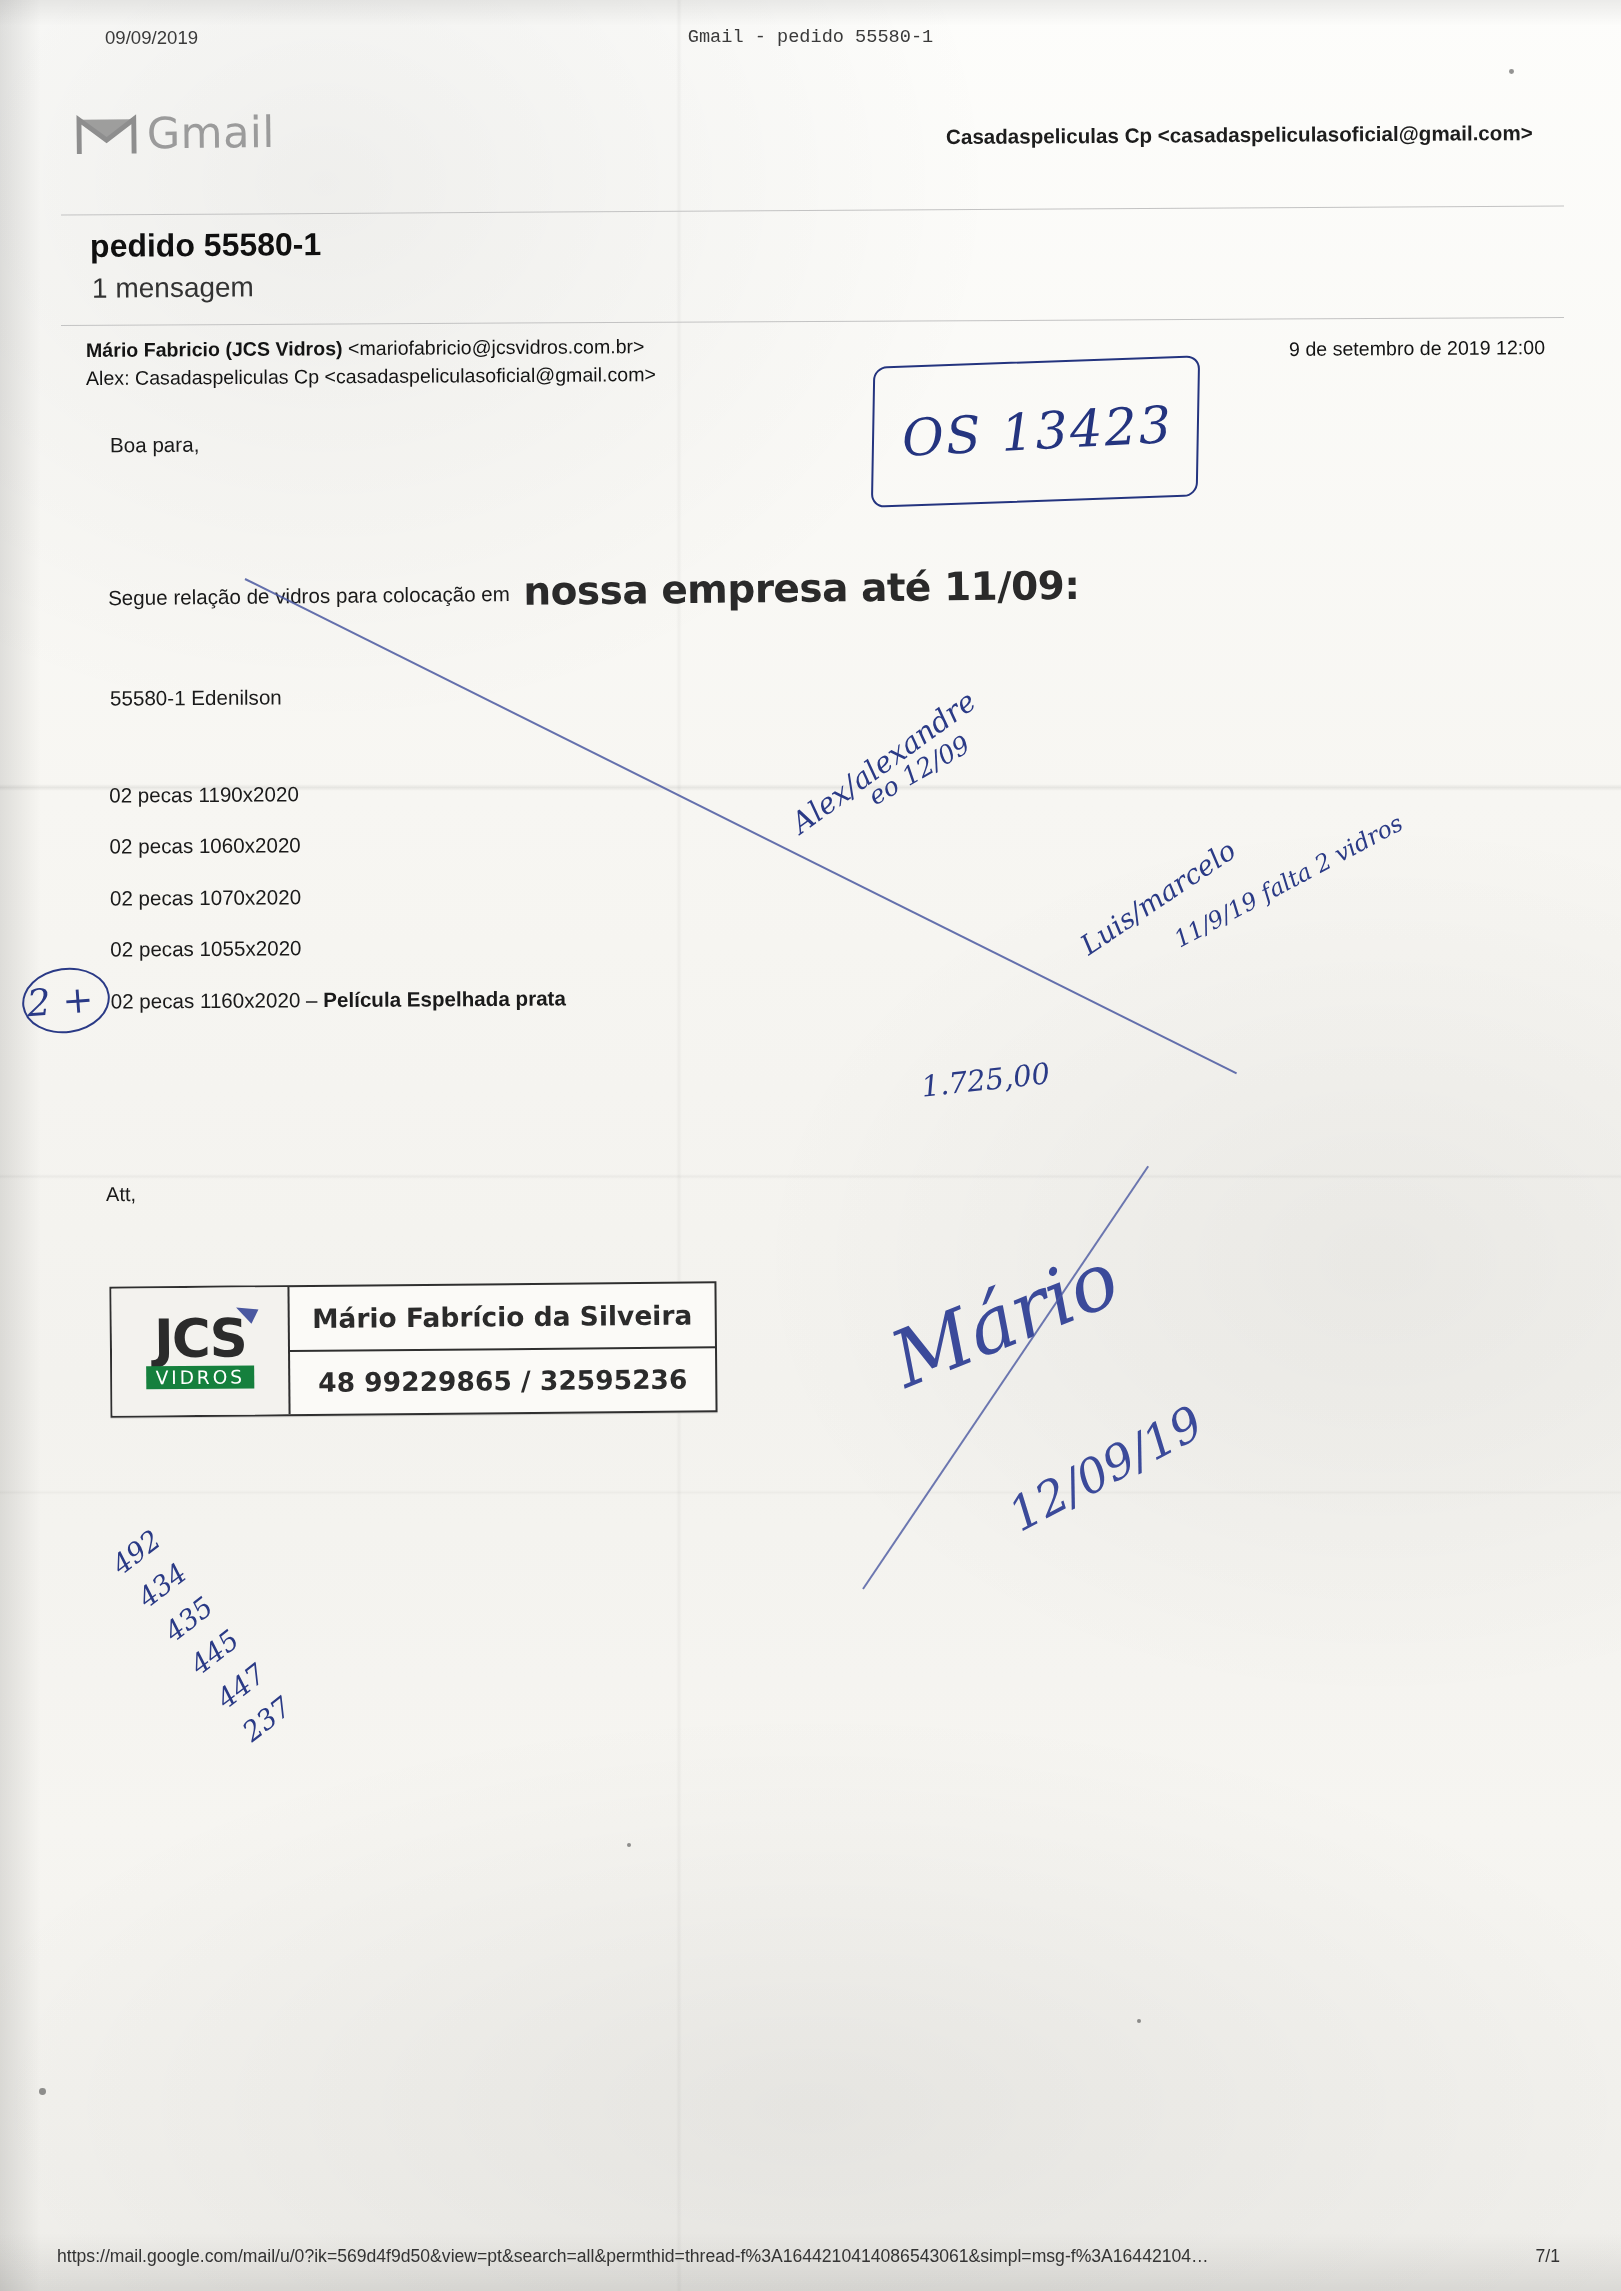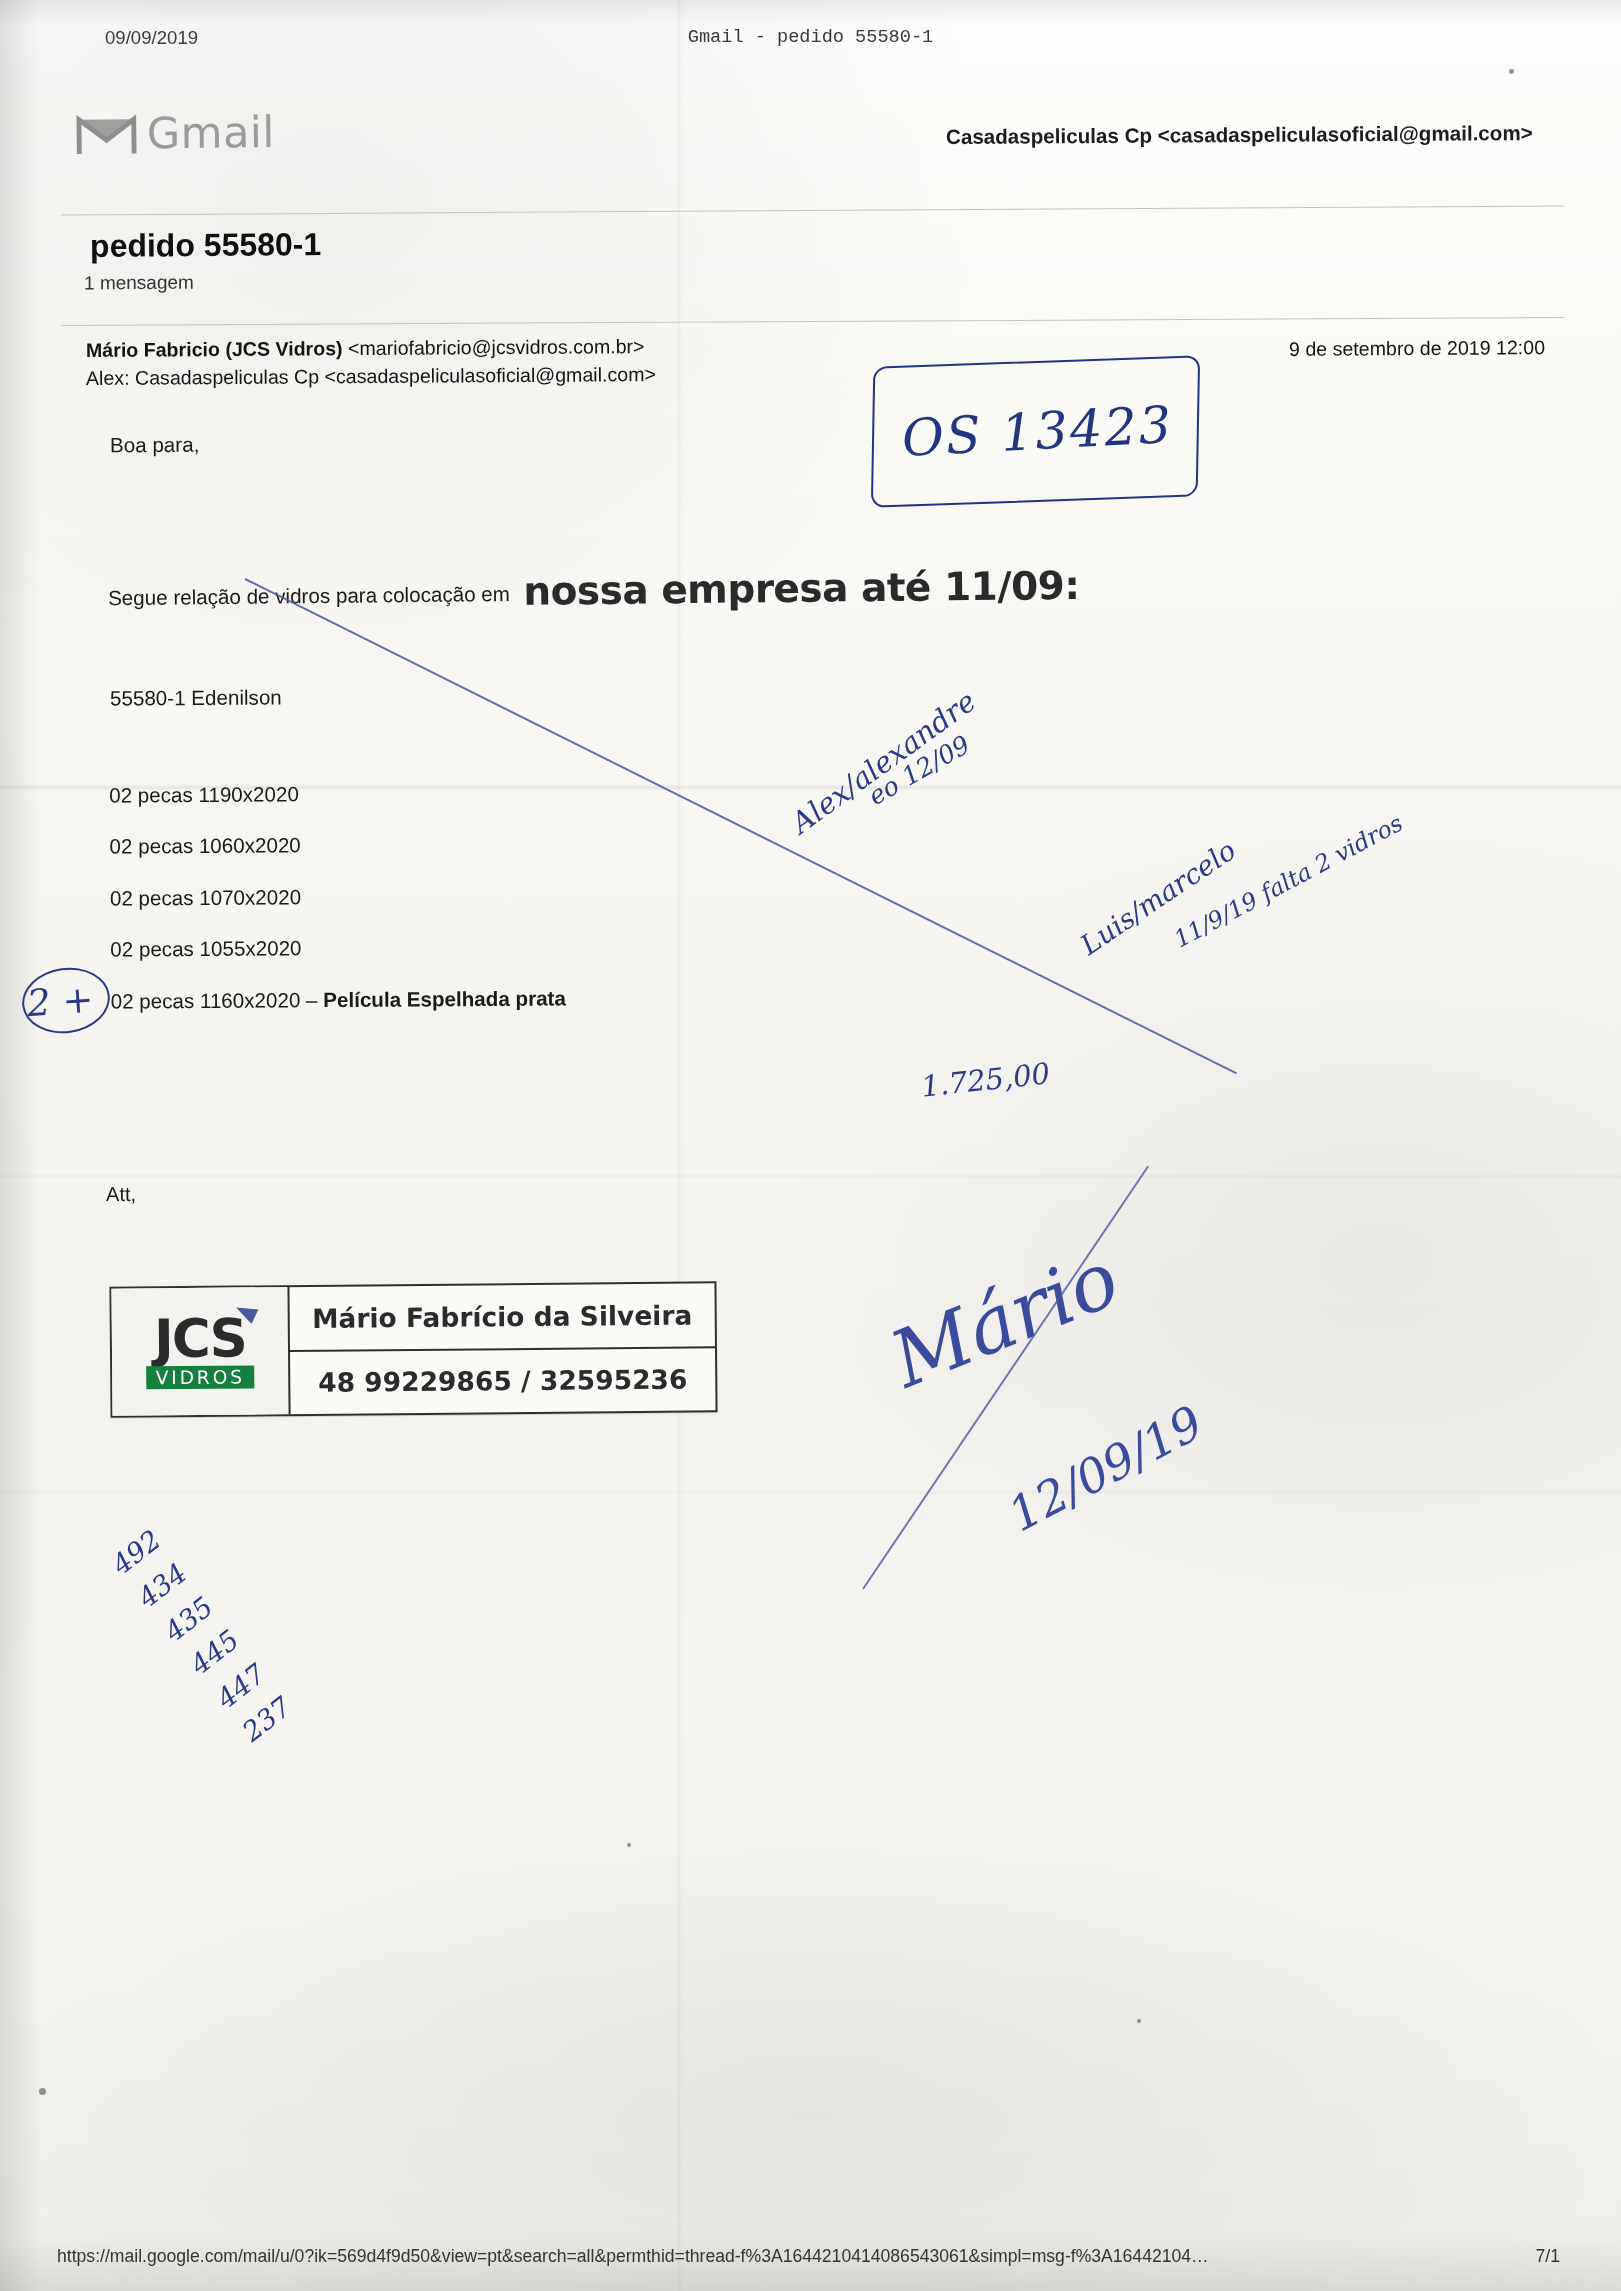--- a/index.html
+++ b/index.html
@@ -86,22 +86,22 @@
   }
   .rule-1 { top: 210px; transform: rotate(-0.35deg); }
   .rule-2 { top: 321px; transform: rotate(-0.3deg); }
 
   .subject {
     position: absolute; left: 90px; top: 227px;
     font-size: 32px; font-weight: bold; color: #101010;
     transform: rotate(-0.45deg);
   }
   .msgcount {
-    position: absolute; left: 84px; top: 272px;
-    font-size: 19px; color: #333;
+    position: absolute; left: 92px; top: 272px;
+    font-size: 28px; color: #333;
     transform: rotate(-0.45deg);
   }
 
   .from-line {
     position: absolute; left: 86px; top: 337px;
     font-size: 19.6px; color: #141414;
     transform: rotate(-0.4deg);
   }
   .from-line .name { font-weight: bold; }
   .to-line {

